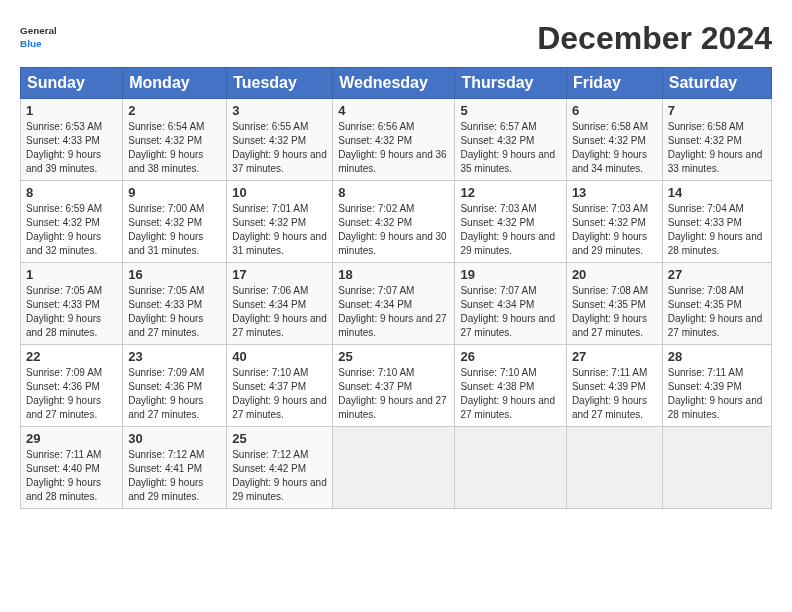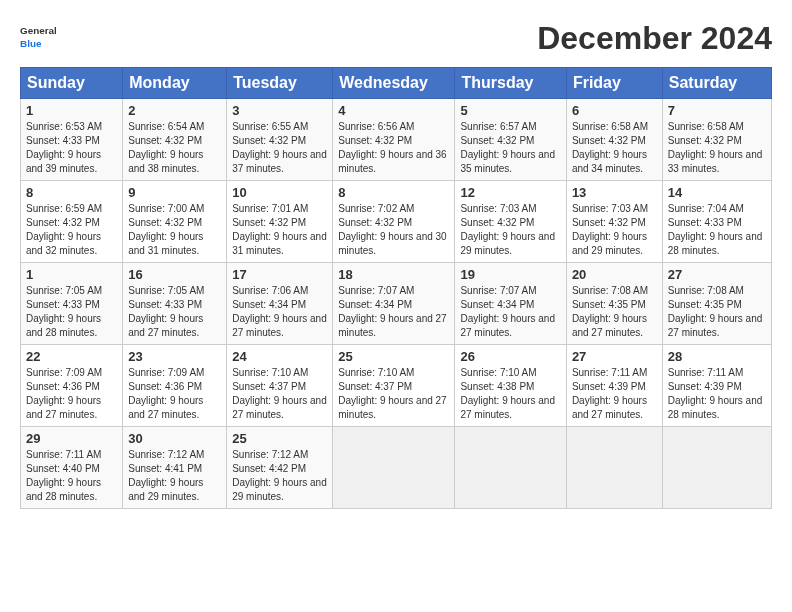--- a/index.html
+++ b/index.html
@@ -202,21 +202,21 @@
       <tr>
         <td>
         <span class="day-number">22</span>
         <span class="day-info">Sunrise: 7:09 AM<br>Sunset: 4:36 PM<br>Daylight: 9 hours and 27 minutes.</span>
       </td>
         <td>
         <span class="day-number">23</span>
         <span class="day-info">Sunrise: 7:09 AM<br>Sunset: 4:36 PM<br>Daylight: 9 hours and 27 minutes.</span>
       </td>
         <td>
-        <span class="day-number">24</span>
+        <span class="day-number">40</span>
         <span class="day-info">Sunrise: 7:10 AM<br>Sunset: 4:37 PM<br>Daylight: 9 hours and 27 minutes.</span>
       </td>
         <td>
         <span class="day-number">25</span>
         <span class="day-info">Sunrise: 7:10 AM<br>Sunset: 4:37 PM<br>Daylight: 9 hours and 27 minutes.</span>
       </td>
         <td>
         <span class="day-number">26</span>
         <span class="day-info">Sunrise: 7:10 AM<br>Sunset: 4:38 PM<br>Daylight: 9 hours and 27 minutes.</span>
       </td>

